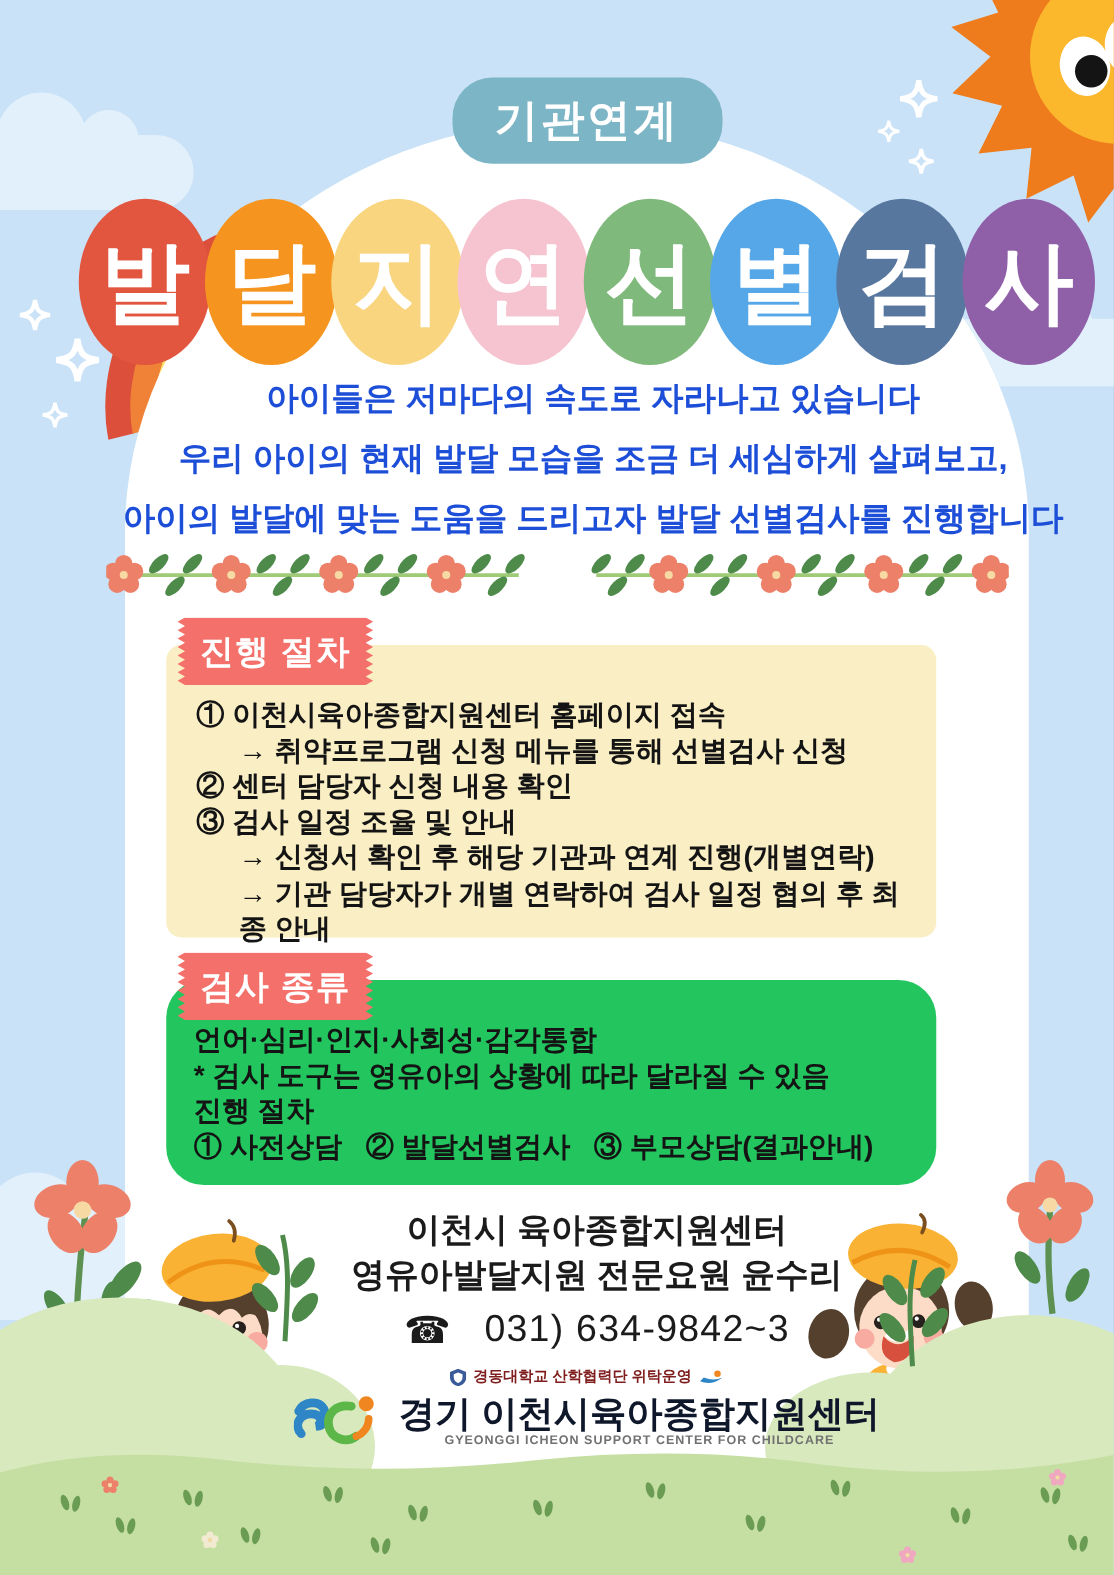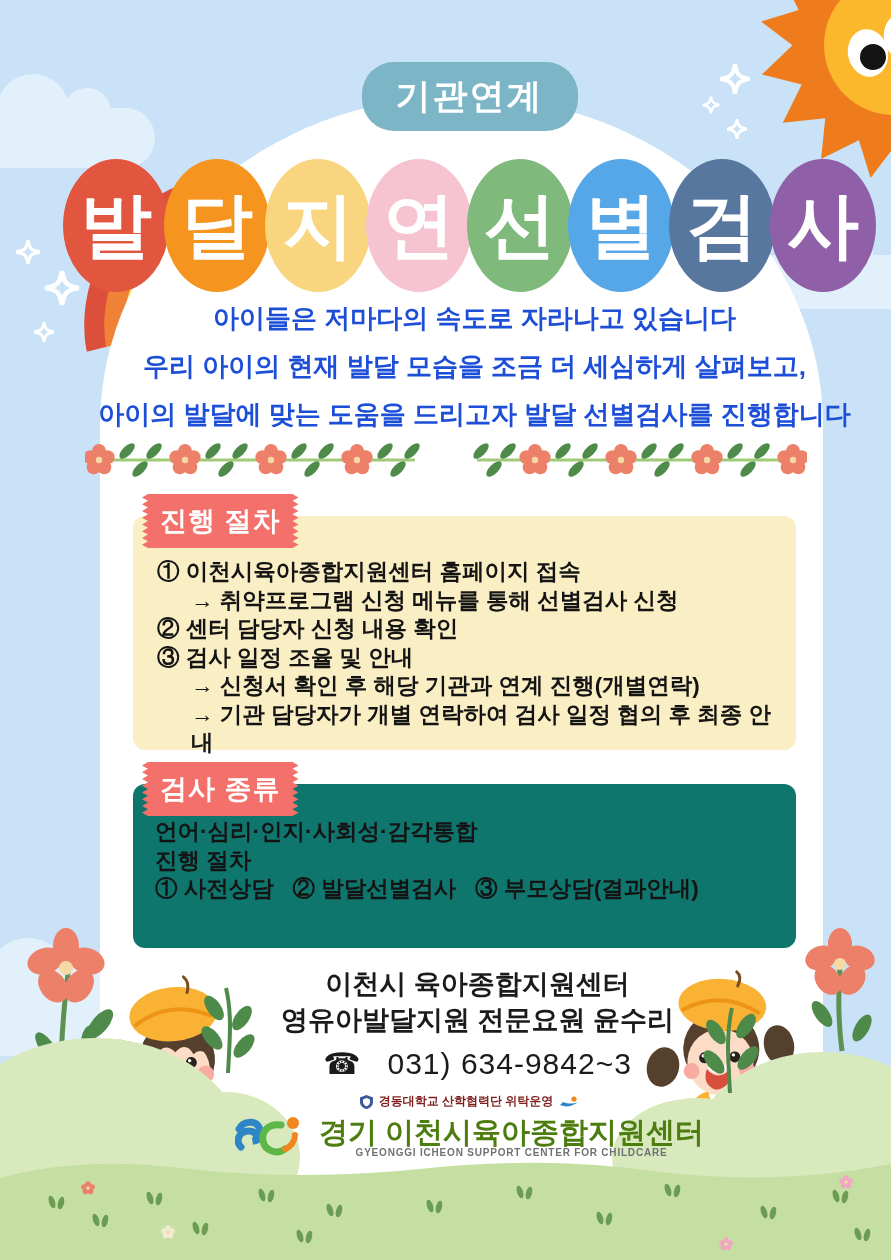--- a/index.html
+++ b/index.html
@@ -39,40 +39,40 @@
   
   .intro{position:absolute;left:50px;right:40px;top:294px;text-align:center;z-index:10;
          font-size:26px;line-height:48px;font-weight:600;color:#1d4ed8;}
 
   .divider{position:absolute;left:85px;top:438px;z-index:10;}
 
   
   .sec-head{position:absolute;z-index:11;background:#f4706b;color:#fff;
             font-size:27px;font-weight:800;padding:9px 18px;letter-spacing:1px;
             clip-path:polygon(6px 0%,calc(100% - 6px) 0%,100% 6.25%,calc(100% - 6px) 12.5%,100% 18.75%,calc(100% - 6px) 25%,100% 31.25%,calc(100% - 6px) 37.5%,100% 43.75%,calc(100% - 6px) 50%,100% 56.25%,calc(100% - 6px) 62.5%,100% 68.75%,calc(100% - 6px) 75%,100% 81.25%,calc(100% - 6px) 87.5%,100% 93.75%,calc(100% - 6px) 100%,6px 100%,0% 93.75%,6px 87.5%,0% 81.25%,6px 75%,0% 68.75%,6px 62.5%,0% 56.25%,6px 50%,0% 43.75%,6px 37.5%,0% 31.25%,6px 25%,0% 18.75%,6px 12.5%,0% 6.25%);}
-  .sec-box{position:absolute;left:133px;width:663px;background:#faeec4;border-radius:12px;z-index:10;}
+  .sec-box{position:absolute;left:133px;width:616px;background:#faeec4;border-radius:12px;z-index:10;}
   .sec-box .bl{font-size:22.5px;line-height:28.5px;font-weight:600;color:#141414;white-space:pre-wrap;}
   .box1{top:516px;height:234px;padding:42px 10px 0 24px;box-sizing:border-box;}
   .box2{top:784px;height:164px;padding:34px 10px 0 22px;box-sizing:border-box;}
   .indent{padding-left:34px;}
 
   
   .foot{position:absolute;left:16px;right:0;top:966px;text-align:center;z-index:12;}
   .foot .l1{font-size:27px;font-weight:700;line-height:36px;}
   .foot .l2{font-size:27px;font-weight:700;line-height:36px;}
   .phone{margin-top:8px;font-size:30px;display:flex;justify-content:center;align-items:center;gap:10px;}
   .phone .pi{font-size:30px;}
   .phone .plabel{font-weight:800;font-size:31px;}
   .phone .pnum{font-weight:500;font-size:30px;letter-spacing:1px;margin-left:17px;}
 
   
   .logoblk{position:absolute;left:0;right:0;top:1093px;text-align:center;z-index:12;}
   .opnote{font-size:12px;color:#7f1d1d;font-weight:700;display:flex;justify-content:center;align-items:center;gap:6px;}
   .logorow{margin-top:3px;display:flex;justify-content:center;align-items:center;gap:10px;}
-  .lname .ko{font-size:29px;font-weight:800;color:#4d7c0f;line-height:30px;}
+  .lname .ko{font-size:29px;font-weight:800;color:#0f172a;line-height:30px;}
   .lname .en{font-size:10px;font-weight:700;color:#717171;letter-spacing:0.8px;}
 
   
   .bush{position:absolute;background:#d8e9bd;border-radius:50%;z-index:6;}
   .bush-l{left:-55px;top:1038px;width:300px;height:230px;}
   .bush-l2{left:150px;top:1092px;width:150px;height:130px;}
   .bush-r{left:688px;top:1052px;width:270px;height:220px;}
   .bush-r2{left:612px;top:1098px;width:170px;height:120px;}
   .kid{position:absolute;z-index:5;}
   .sprig{position:absolute;z-index:7;}
@@ -190,22 +190,23 @@
   <div class="sec-box box1" style="background-color: rgb(250, 238, 196);">
     <div class="bl">① 이천시육아종합지원센터 홈페이지 접속</div>
     <div class="bl indent">→ 취약프로그램 신청 메뉴를 통해 선별검사 신청</div>
     <div class="bl">② 센터 담당자 신청 내용 확인</div>
     <div class="bl">③ 검사 일정 조율 및 안내</div>
     <div class="bl indent">→ 신청서 확인 후 해당 기관과 연계 진행(개별연락)</div>
     <div class="bl indent">→ 기관 담당자가 개별 연락하여 검사 일정 협의 후 최종 안내</div>
   </div>
 
   <div class="sec-head" style="left: 142px; top: 762px; background-color: rgb(244, 112, 107);">검사 종류</div>
-  <div class="sec-box box2" style="background-color: #0f766e;">
+  <div class="sec-box box2" style="background-color: #22c55e; border-radius: 30px;">
     <div class="bl">언어·심리·인지·사회성·감각통합</div>
+    <div class="bl">* 검사 도구는 영유아의 상황에 따라 달라질 수 있음</div>
     <div class="bl">진행 절차</div>
     <div class="bl">① 사전상담   ② 발달선별검사   ③ 부모상담(결과안내)</div>
   </div>
 
   <svg class="tflower" style="left:8px;top:928px;width:130px;height:245px" viewBox="0 0 130 245">
     <path d="M60,45 C54,95 50,145 56,210" stroke="#5d9151" stroke-width="5" fill="none"></path>
     <g fill="#4e8b4a">
       <ellipse cx="38" cy="118" rx="7" ry="16" transform="rotate(-35 38 118)"></ellipse>
       <ellipse cx="78" cy="148" rx="7" ry="16" transform="rotate(30 78 148)"></ellipse>
       <ellipse cx="92" cy="96" rx="8" ry="18" transform="rotate(40 92 96)"></ellipse>

